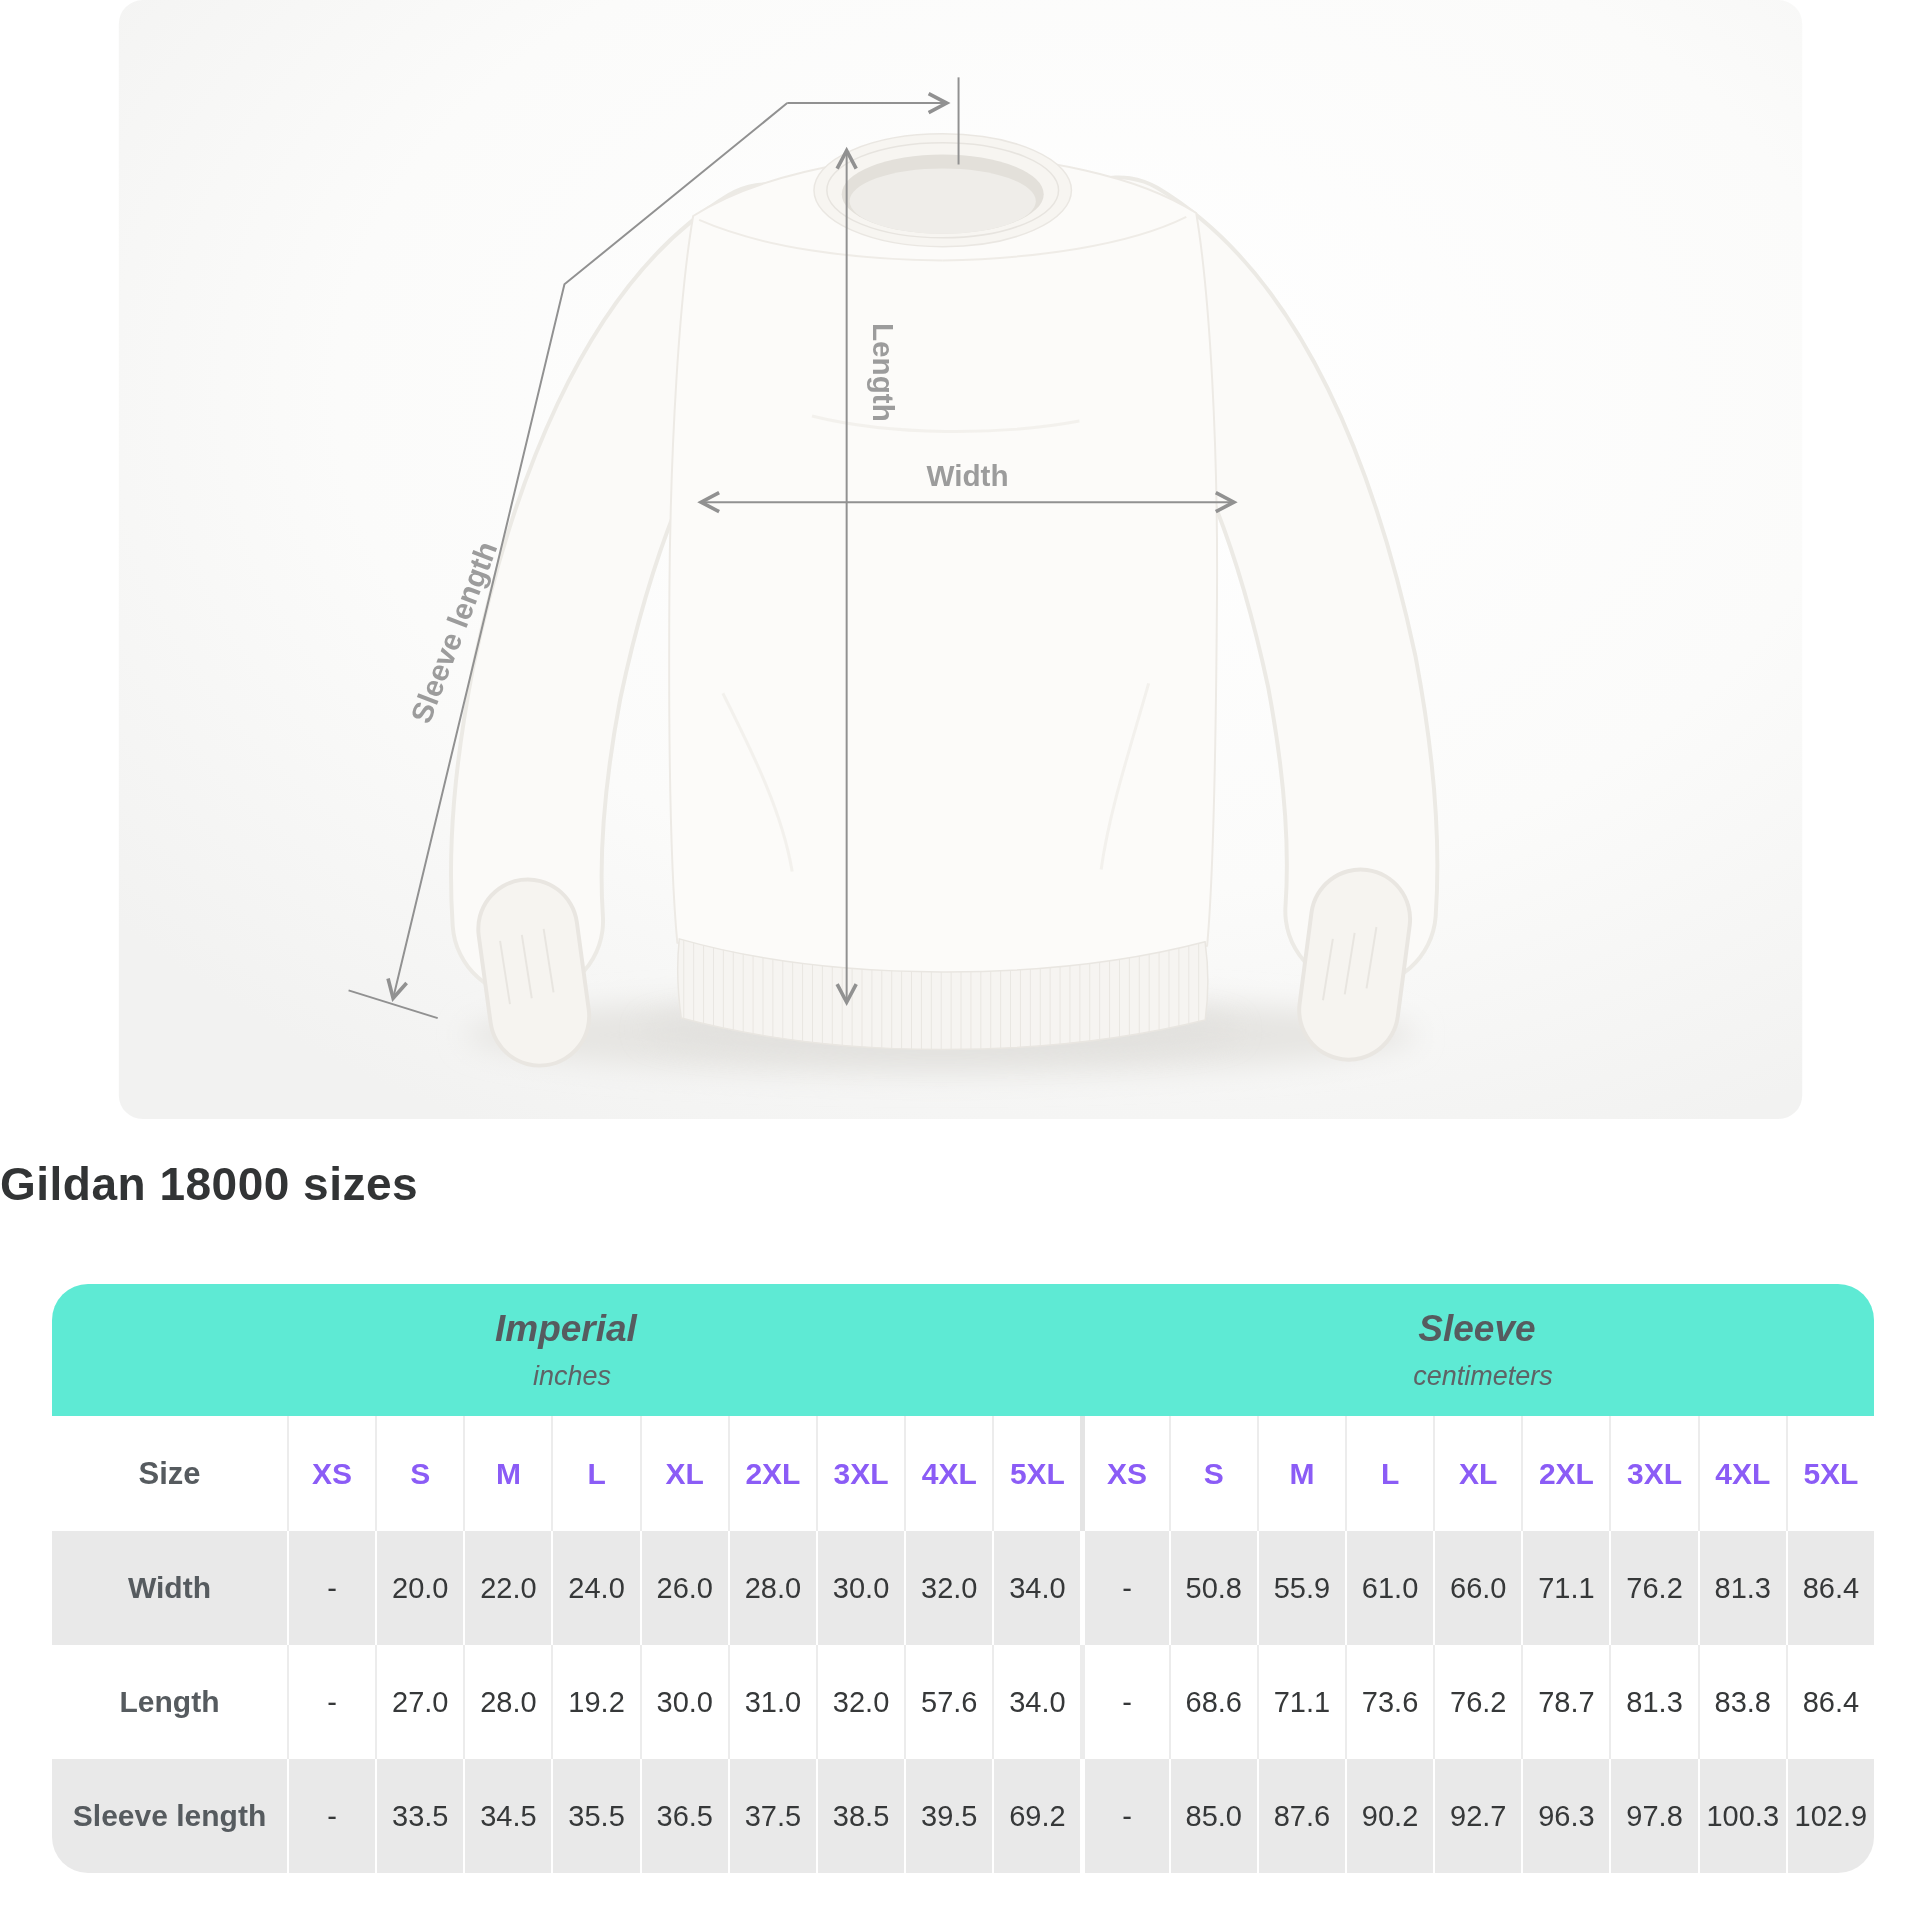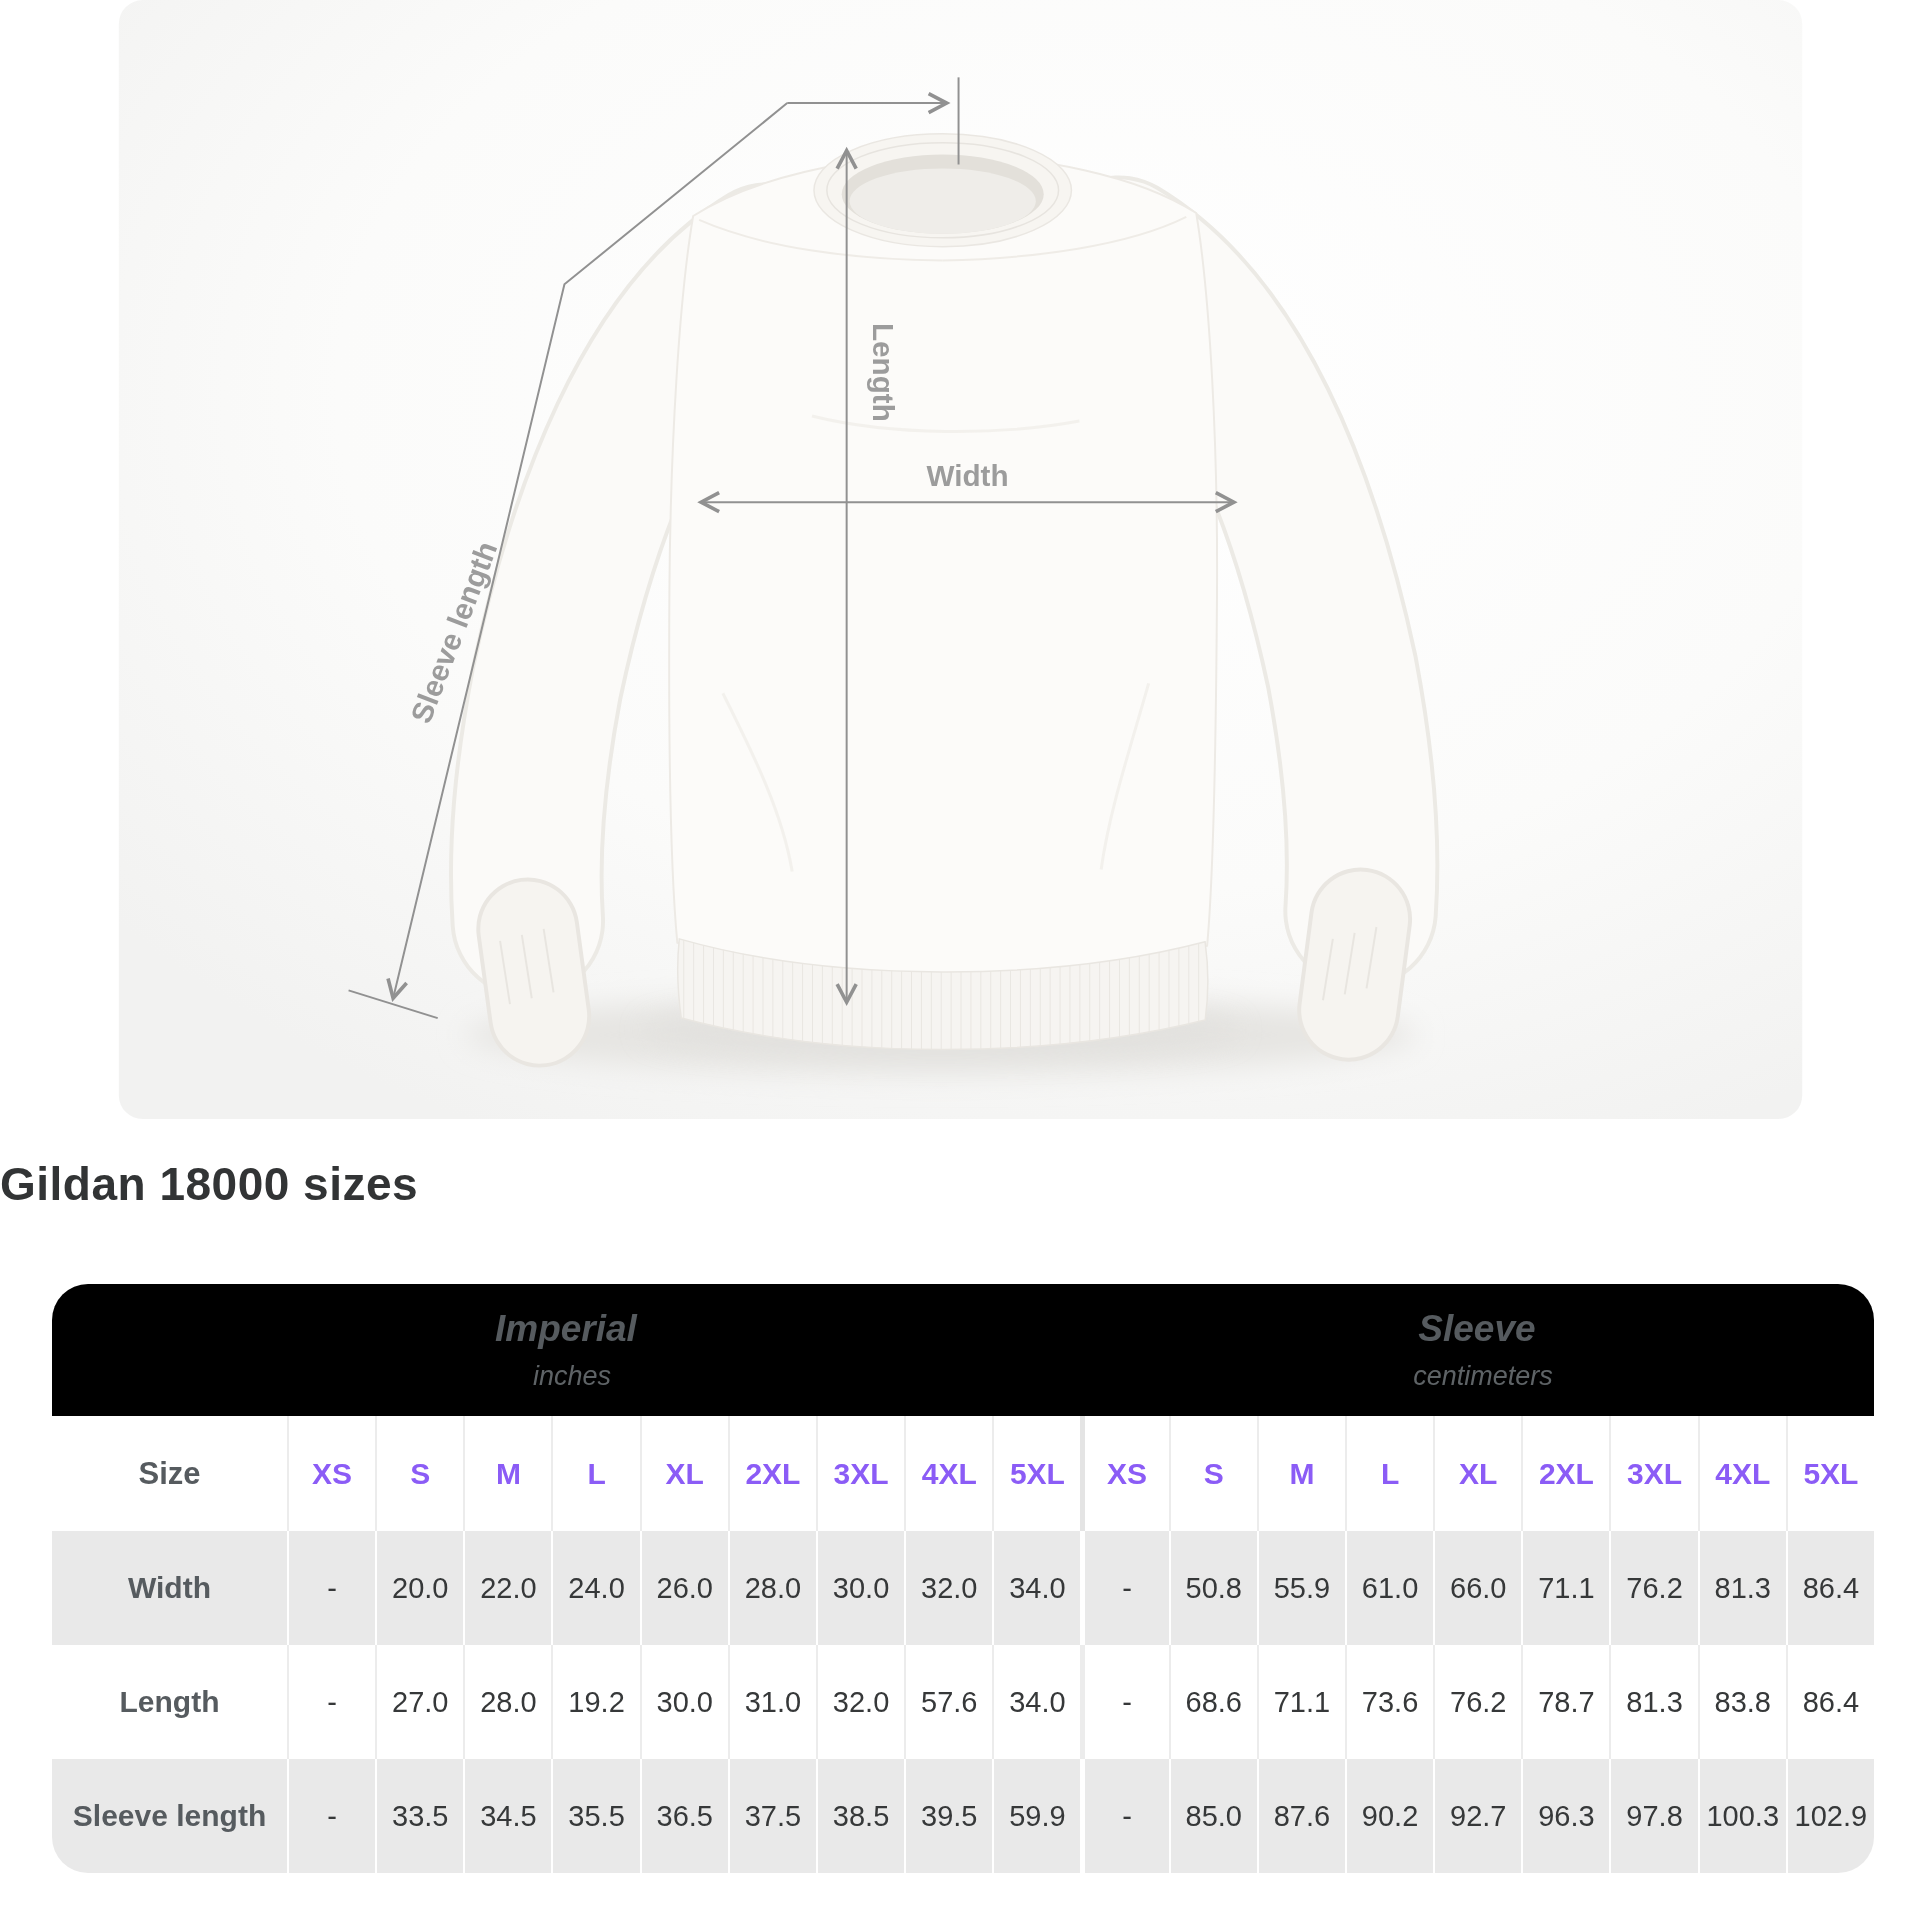--- a/index.html
+++ b/index.html
@@ -9,21 +9,21 @@
   .figure{position:absolute;top:0;left:0;width:1927px;height:1139px;}
   .figure svg{display:block;width:1927px;height:1139px;}
   
   .title-block{position:absolute;top:1139px;left:0;width:1927px;text-align:left;}
   .page-title{margin:18px 0 0;font-size:46px;font-weight:bold;color:#323435;letter-spacing:0.5px;}
   .tolerance-note{margin:16px 0 0;font-size:29px;font-style:italic;color:#4b4d4e;}
   
   .size-table{position:absolute;top:1284px;left:52px;width:1822px;}
   .trow{display:grid;grid-template-columns:235px repeat(18,1fr);}
   .group-row{grid-template-columns:1038fr 802fr;height:132px;}
-  .group-cell{background:#000000;display:flex;flex-direction:column;align-items:center;
+  .group-cell{background:#5eead4;display:flex;flex-direction:column;align-items:center;
               justify-content:center;gap:11px;padding-bottom:1px;}
   .group-cell.first{border-top-left-radius:36px;}
   .group-cell.last{border-top-right-radius:36px;}
   .group-label{font-size:37px;font-weight:bold;font-style:italic;color:#565b5f;}
   .group-sub{font-size:27px;font-style:italic;color:#5e6366;margin-left:12px;}
   .tcell{display:flex;align-items:center;justify-content:center;}
   .head-row{height:115px;background:#ffffff;}
   .data-row{height:114px;}
   .data-row.gray .tcell{background:#e9e9e9;}
   .data-row.white .tcell{background:#ffffff;}
@@ -214,21 +214,21 @@
       <div class="trow data-row gray last">
         <div class="tcell row-label">Sleeve length</div>
         <div class="tcell val">-</div>
         <div class="tcell val">33.5</div>
         <div class="tcell val">34.5</div>
         <div class="tcell val">35.5</div>
         <div class="tcell val">36.5</div>
         <div class="tcell val">37.5</div>
         <div class="tcell val">38.5</div>
         <div class="tcell val">39.5</div>
-        <div class="tcell val">59.9</div>
+        <div class="tcell val">69.2</div>
         <div class="tcell val boundary">-</div>
         <div class="tcell val">85.0</div>
         <div class="tcell val">87.6</div>
         <div class="tcell val">90.2</div>
         <div class="tcell val">92.7</div>
         <div class="tcell val">96.3</div>
         <div class="tcell val">97.8</div>
         <div class="tcell val">100.3</div>
         <div class="tcell val">102.9</div>
       </div>

